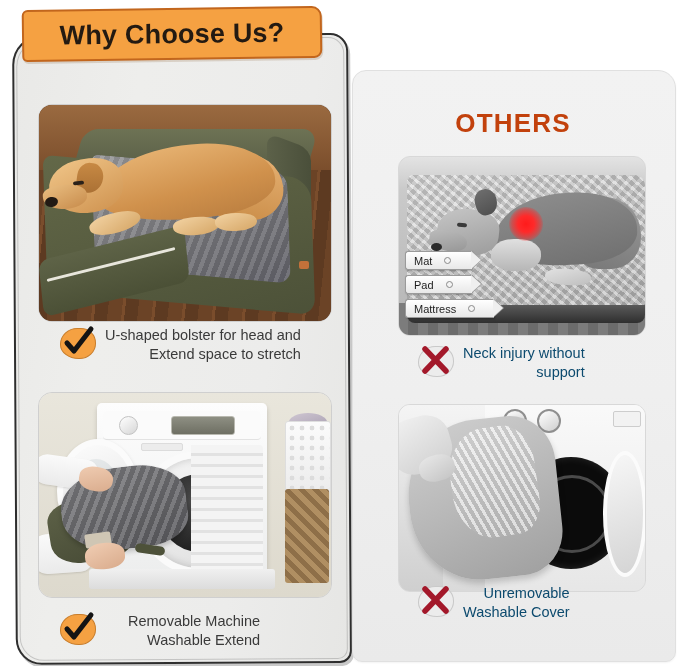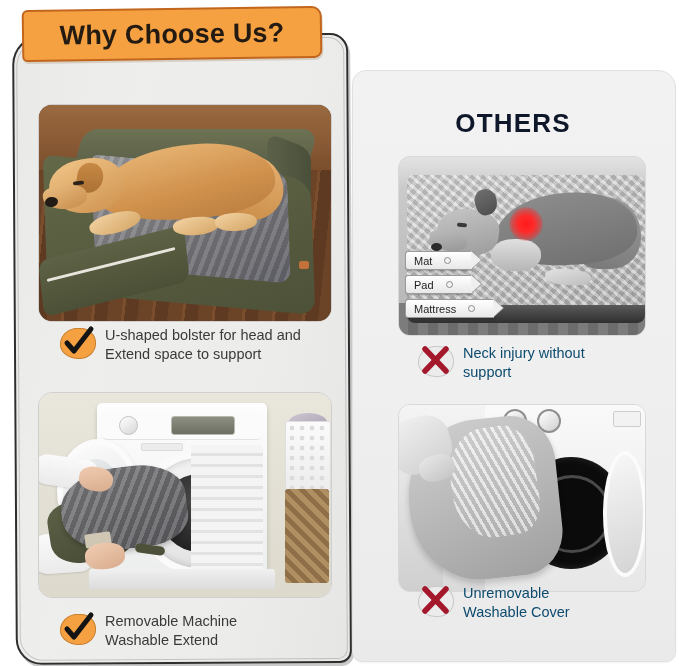--- a/index.html
+++ b/index.html
@@ -44,21 +44,21 @@
   .banner-text{
     font-size:27px;font-weight:bold;color:#231a12;letter-spacing:.2px;
     white-space:nowrap;
   }
   .brand{
     position:absolute;left:14px;top:68px;width:332px;text-align:center;
     font-size:20px;font-weight:bold;color:#e8872a;letter-spacing:1.6px;
   }
   .others-title{
     position:absolute;left:352px;top:108px;width:322px;text-align:center;
-    font-size:26px;font-weight:bold;color:#0f172a;letter-spacing:1.2px;
+    font-size:26px;font-weight:bold;color:#c2410c;letter-spacing:1.2px;
   }
 
   
   .photo{position:absolute;overflow:hidden;border-radius:12px;}
   .photo.l{border:1px solid #cfcfcf;border-radius:14px;}
   .photo.r{border:1px solid #d8d8d8;border-radius:12px;}
 
   #photo-bed     {left:38px; top:104px; width:292px;height:216px;}
   #photo-wash    {left:38px; top:392px; width:292px;height:204px;}
   #photo-neck    {left:398px;top:156px; width:246px;height:178px;}
@@ -274,34 +274,34 @@
     transform:rotate(-16deg);}
   .u-hand{position:absolute;left:20px;top:50px;width:36px;height:26px;
     background:linear-gradient(160deg,#e8e8e8,#c4c4c4);border-radius:44%;
     transform:rotate(-14deg);}
   .u-left-wall{position:absolute;left:0;top:58px;width:44px;height:128px;
     background:linear-gradient(180deg,#e8e8e8,#cfcfcf);}
 
   
   .feature{position:absolute;display:flex;align-items:flex-start;}
   #feat-1{left:60px;top:326px;width:280px;}
-  #feat-2{left:60px;top:612px;width:280px;}
+  #feat-2{left:60px;top:612px;width:280px;gap:23px;}
   #feat-3{left:418px;top:344px;width:240px;}
   #feat-4{left:418px;top:584px;width:240px;}
 
   .badge{position:relative;flex:0 0 auto;width:36px;height:32px;margin-right:9px;}
   .badge-blob{position:absolute;left:0;top:2px;width:34px;height:29px;
     border-radius:48% 42% 46% 52%/52% 48% 50% 46%;}
   .badge.ok .badge-blob{background:#f5a142;border:1px solid #c97e2c;}
   .badge.no .badge-blob{background:#ececec;border:1px solid #c9c9c9;}
   .badge svg{position:absolute;left:0;top:0;overflow:visible;}
 
   .feat-text{font-size:14.5px;line-height:19px;color:#3a3a3a;}
   .feat-text.muted{color:#0c4a6e;}
-  .feat-text div{white-space:nowrap;}
+  .feat-text div{white-space:nowrap;text-align:right;}
 </style>
 </head>
 <body>
 
 <div class="stage">
 
   <div class="left-panel"></div>
 
   <div class="banner">
     <span class="banner-text">Why Choose Us?</span>
@@ -333,21 +333,21 @@
 
   <div class="feature" id="feat-1">
     <div class="badge ok">
       <div class="badge-blob"></div>
       <svg width="36" height="32" viewBox="0 0 36 32">
         <path d="M7 17 L14 25 L31 3" fill="none" stroke="#141414" stroke-width="5" stroke-linecap="round" stroke-linejoin="round"></path>
       </svg>
     </div>
     <div class="feat-text">
       <div>U-shaped bolster for head and</div>
-      <div>Extend space to support</div>
+      <div>Extend space to stretch</div>
     </div>
   </div>
 
   <div class="photo l" id="photo-wash">
     <div class="wroom"></div>
     <div class="wm">
       <div class="wm-panel"></div>
       <div class="wm-dial"></div>
       <div class="wm-screen"></div>
       <div class="wm-slot"></div>

